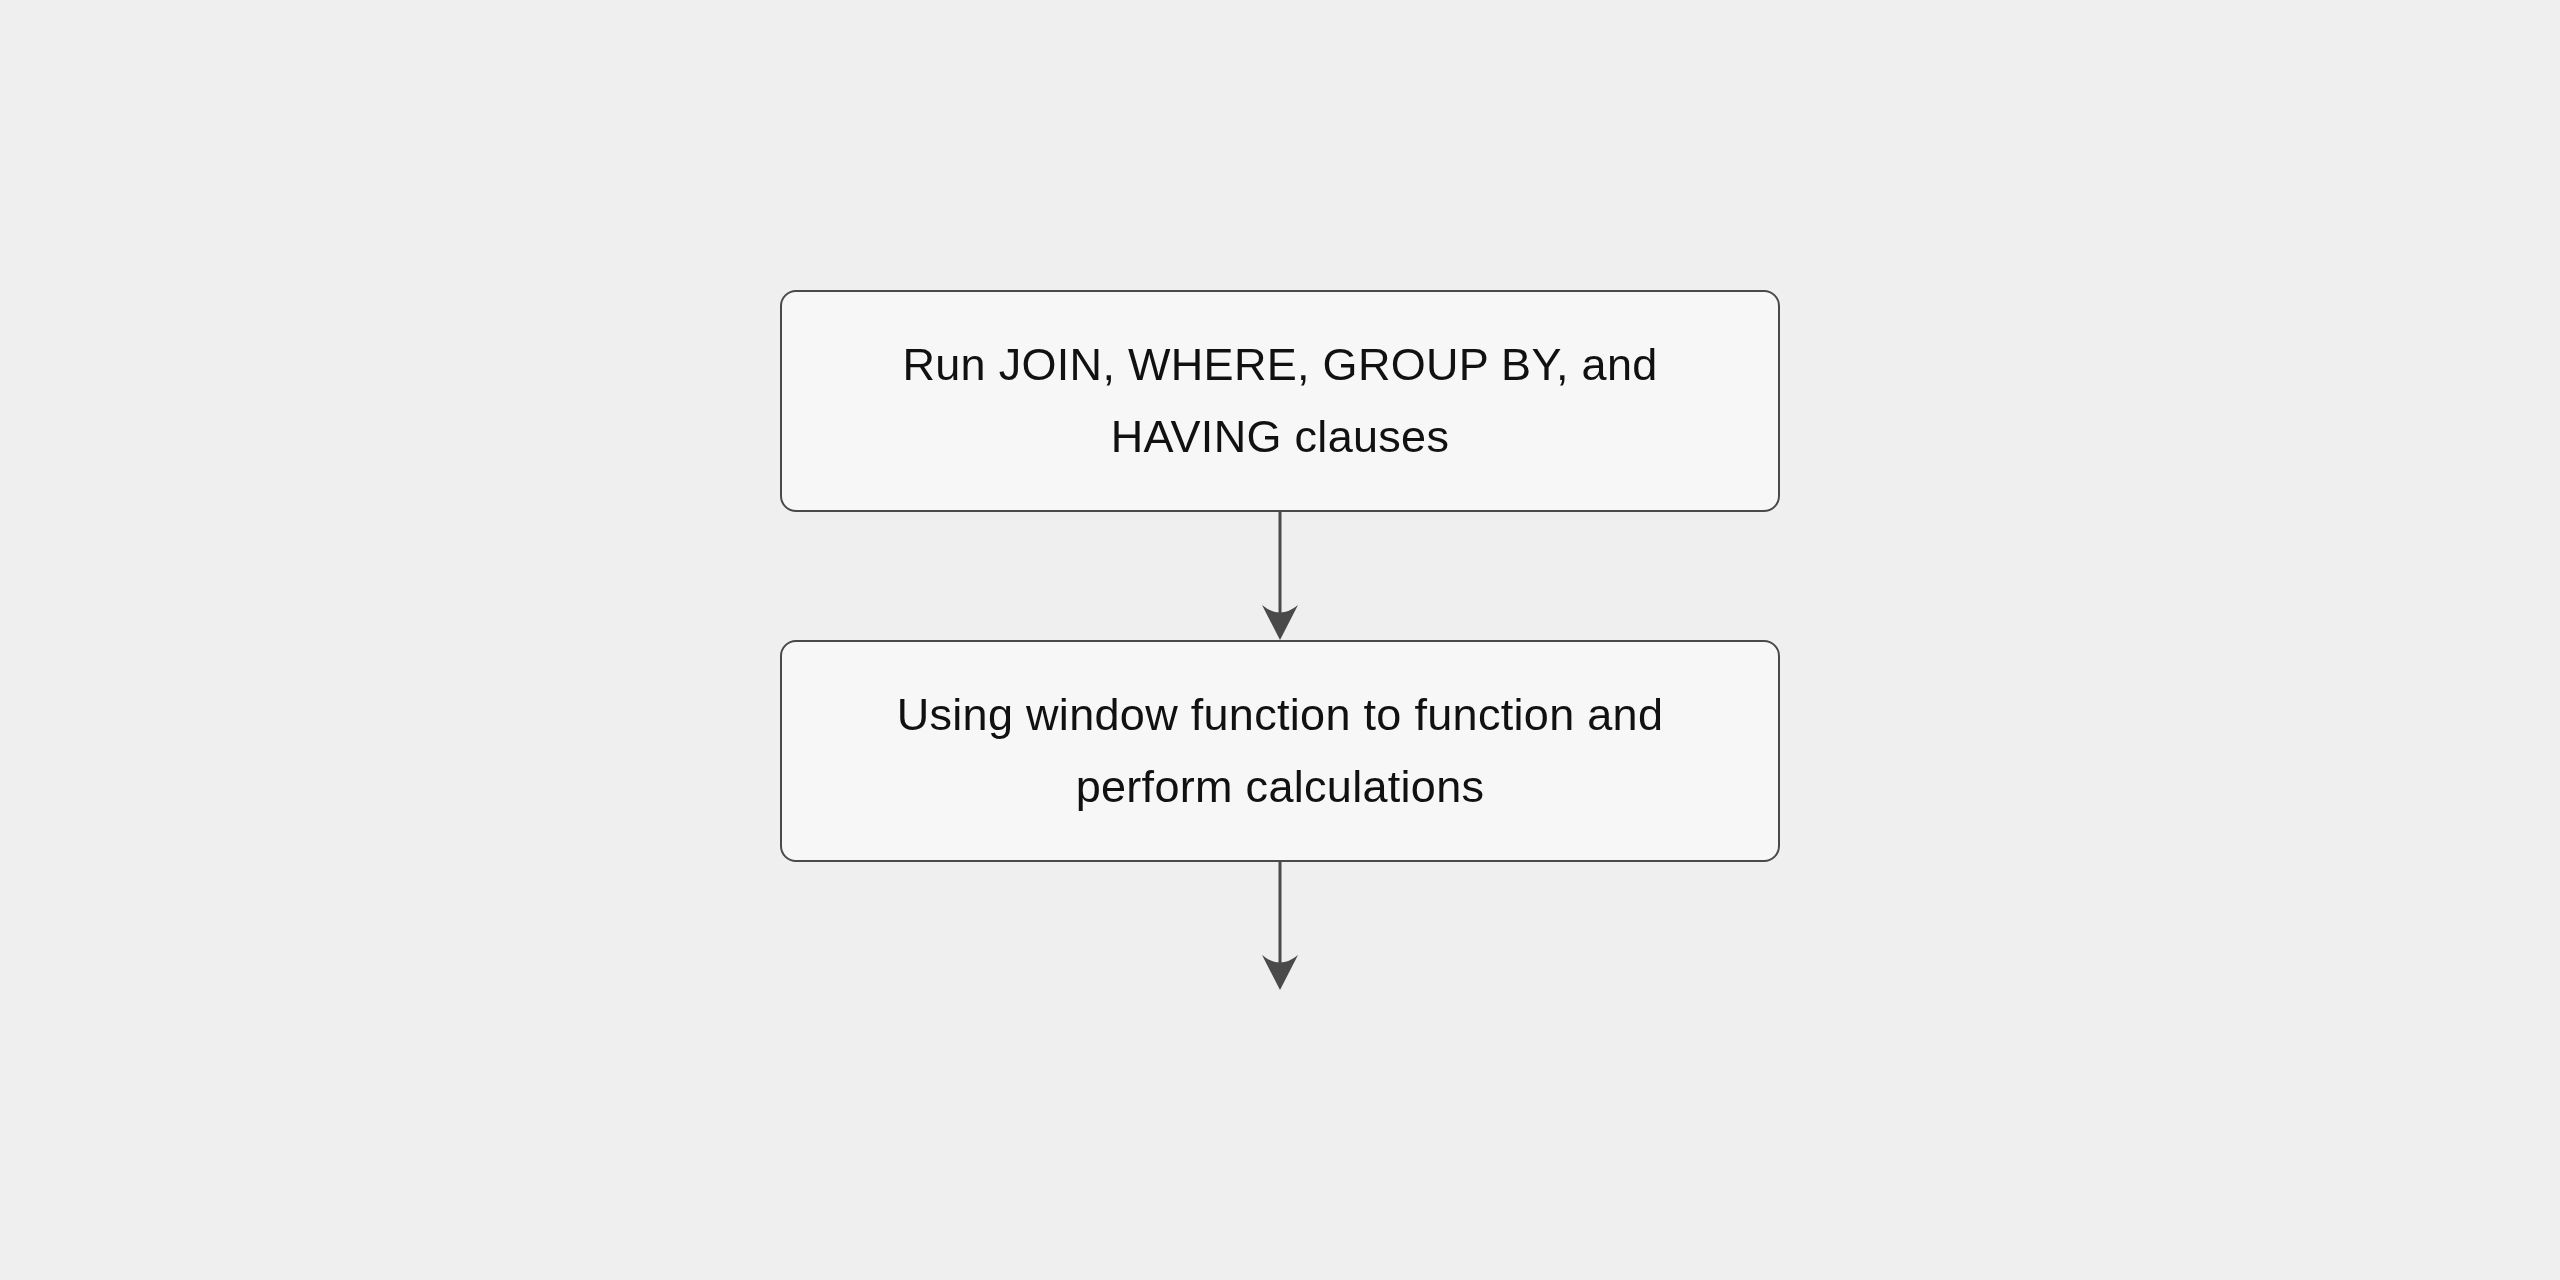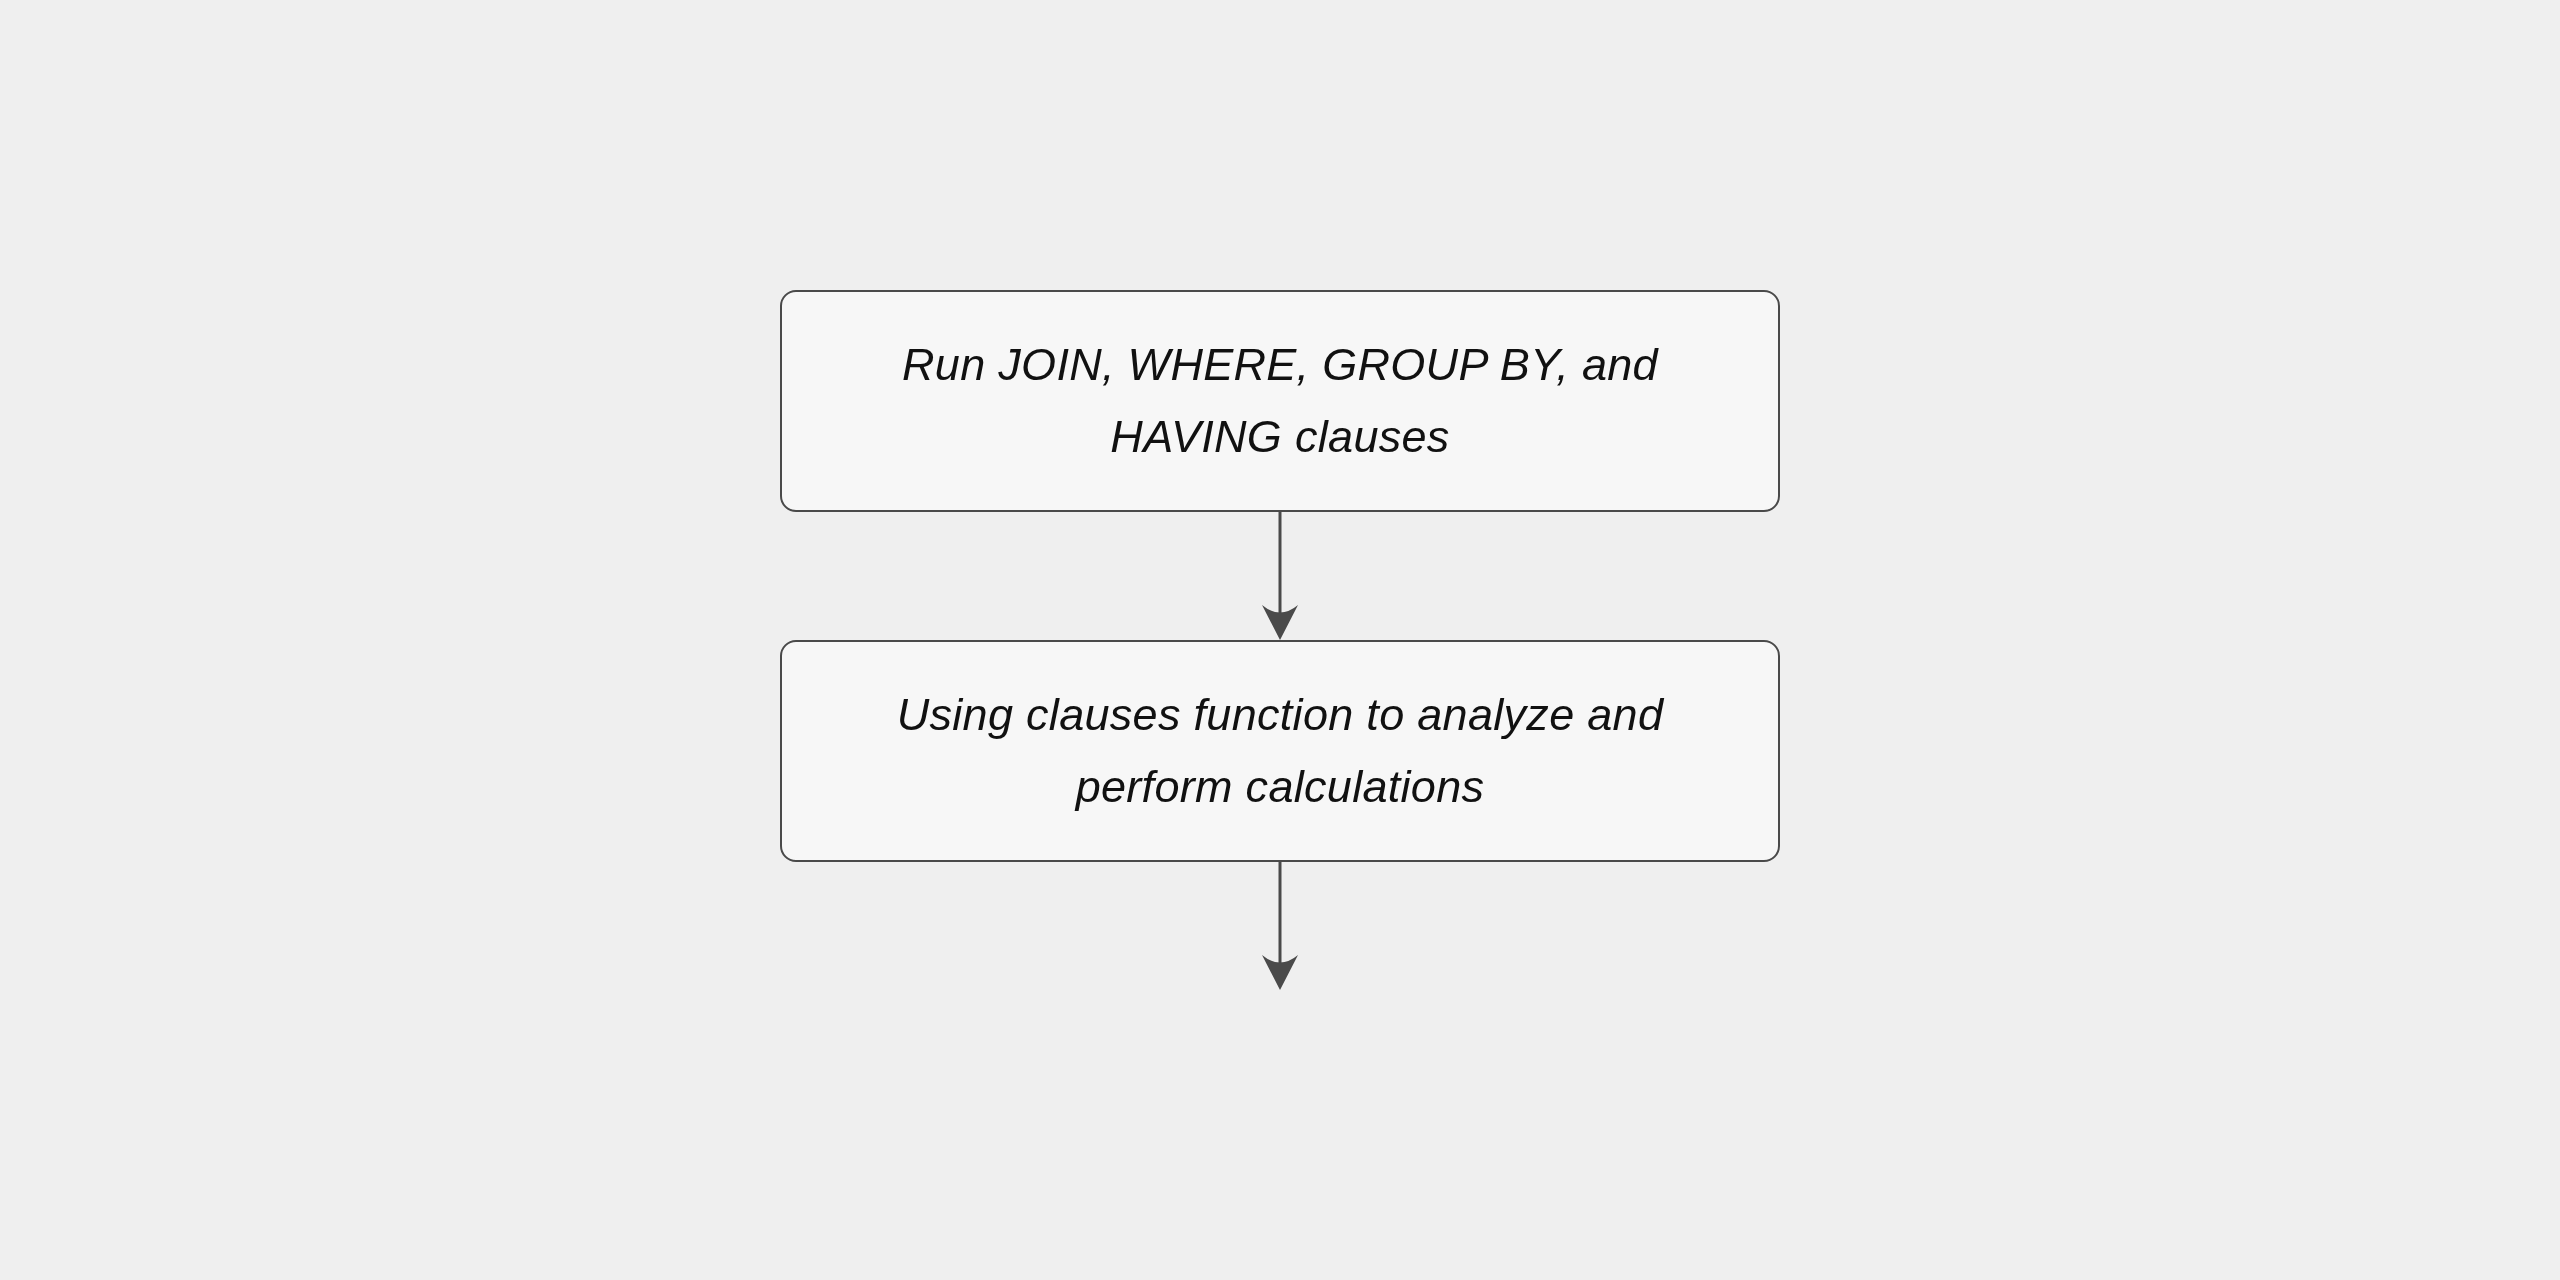--- a/index.html
+++ b/index.html
@@ -34,21 +34,20 @@
   .node {
     width: 1000px;
     min-height: 222px;
     background: var(--node-background);
     border: 2.5px solid var(--node-border);
     border-radius: 16px;
     display: flex;
     align-items: center;
     justify-content: center;
     padding: 30px 70px;
-    font-style: italic;
   }
   .node-label {
     font-size: 45px;
     line-height: 72px;
     color: var(--text-color);
     text-align: center;
     font-weight: 400;
     letter-spacing: 0.3px;
   }
   .edge {
@@ -72,21 +71,21 @@
     </div>
 
     <div class="edge">
       <svg viewBox="0 0 64 128" xmlns="http://www.w3.org/2000/svg" aria-hidden="true">
         <line x1="32" y1="0" x2="32" y2="122"></line>
         <path d="M32 128 L14 93 Q32 108 50 93 Z"></path>
       </svg>
     </div>
 
     <div class="node">
-      <span class="node-label">Using clauses function to analyze and perform calculations</span>
+      <span class="node-label">Using window function to function and perform calculations</span>
     </div>
 
     <div class="edge">
       <svg viewBox="0 0 64 128" xmlns="http://www.w3.org/2000/svg" aria-hidden="true">
         <line x1="32" y1="0" x2="32" y2="122"></line>
         <path d="M32 128 L14 93 Q32 108 50 93 Z"></path>
       </svg>
     </div>
 
 

